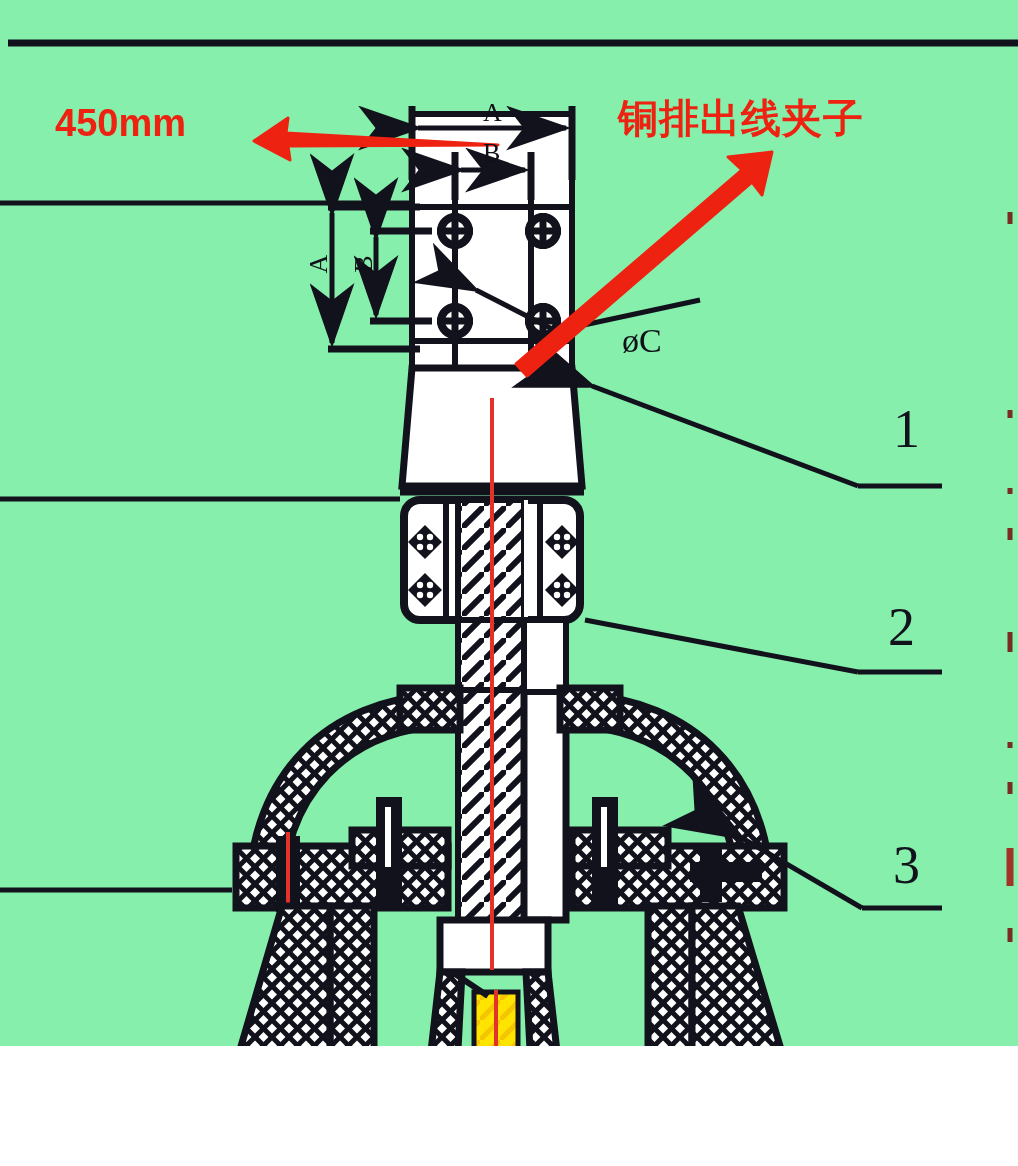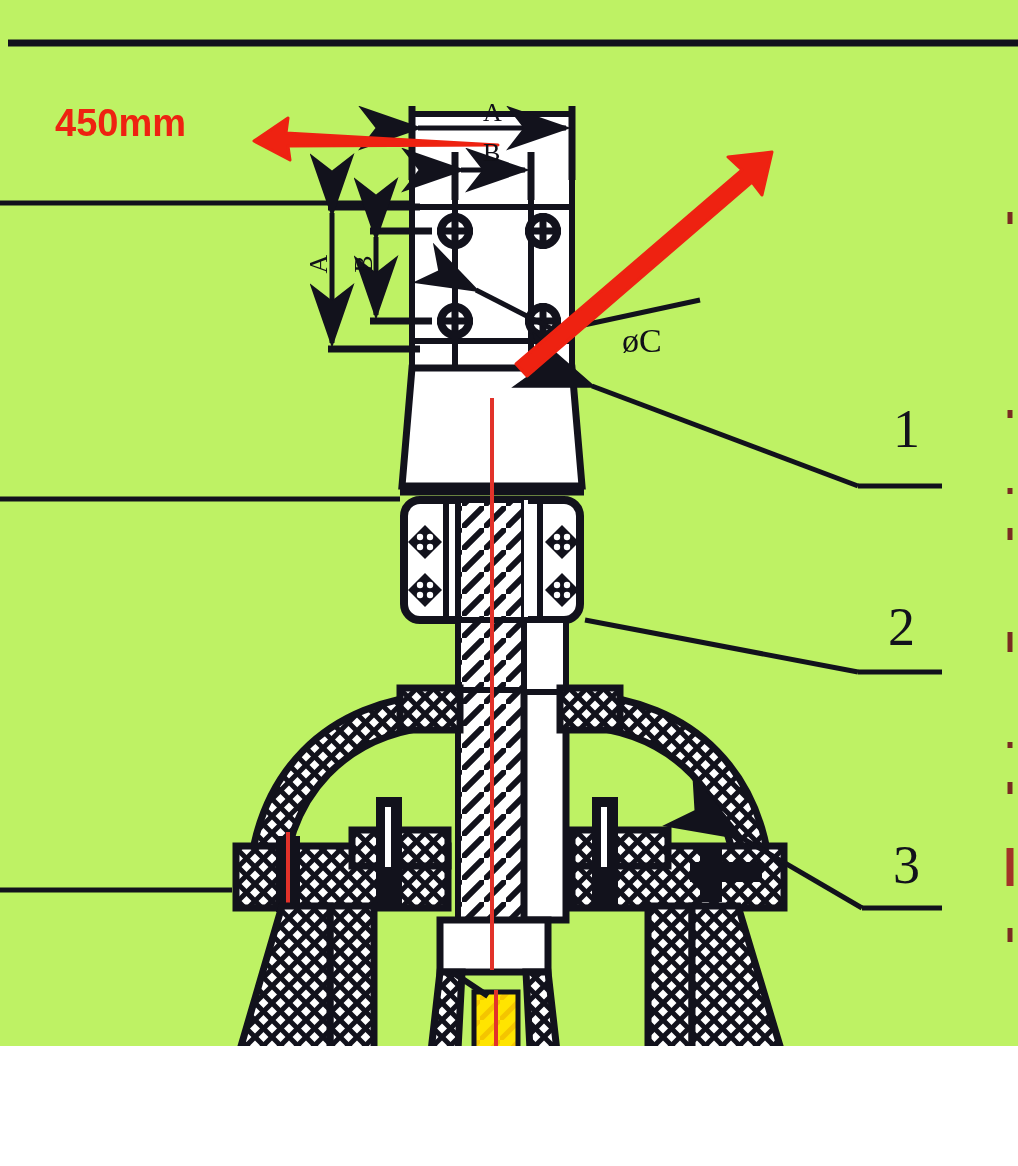--- a/index.html
+++ b/index.html
@@ -1,17 +1,17 @@
 <!DOCTYPE html>
 <html><head>
 <meta charset="utf-8">
 <style>
   html,body{margin:0;padding:0;background:#ffffff;}
   body{font-family:"Liberation Sans",sans-serif;}
-  #page{position:relative;width:1018px;height:1046px;background:#bef264;overflow:hidden;}
+  #page{position:relative;width:1018px;height:1046px;background:#86efac;overflow:hidden;}
   #svgroot{position:absolute;left:0;top:0;}
   .lbl{position:absolute;white-space:nowrap;line-height:1;}
   .red-lbl{color:#ee2211;font-weight:700;}
   .lbl-450{left:55px;top:104px;font-size:38px;letter-spacing:0px;}
   .lbl-clamp{left:618px;top:98px;font-size:40px;font-family:"DejaVu Sans",sans-serif;letter-spacing:1px;}
   .callout{position:absolute;color:#12121c;font-family:"Liberation Serif",serif;font-size:54px;font-weight:400;}
   .c1{left:893px;top:398px;}
   .c2{left:888px;top:596px;}
   .c3{left:893px;top:834px;}
   .dimtxt{position:absolute;font-family:"Liberation Serif",serif;color:#101018;font-size:26px;}
@@ -249,20 +249,21 @@
     </g>
 
     <g>
       <path d="M498,145 L286,133 L288,118 L254,141 L290,160 L288,146 Z" fill="#ee2211" stroke="#ee2211" stroke-width="3" stroke-linejoin="round"></path>
       <path d="M516,364 L742,170 L728,157 L772,152 L762,195 L752,182 L527,376 Z" fill="#ee2211" stroke="#ee2211" stroke-width="3" stroke-linejoin="round"></path>
     </g>
   </svg>
 
   <div class="lbl red-lbl lbl-450">450mm</div>
 
+  <div class="lbl red-lbl lbl-clamp">铜排出线夹子</div>
 
   <div class="dimtxt dA">A</div>
   <div class="dimtxt dB">B</div>
   <div class="dimtxt dAv">A</div>
   <div class="dimtxt dBv">B</div>
   <div class="phiC">øC</div>
 
   <div class="callout c1">1</div>
   <div class="callout c2">2</div>
   <div class="callout c3">3</div>

